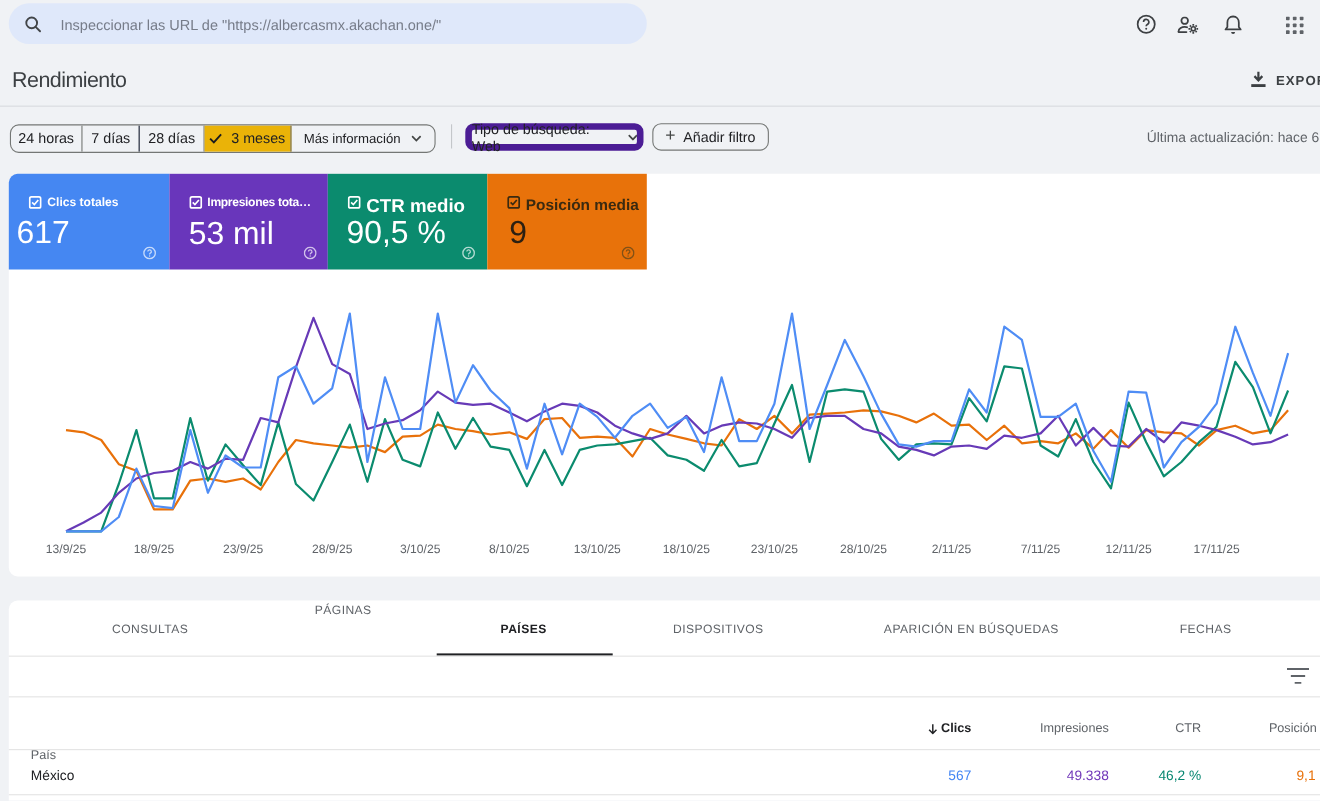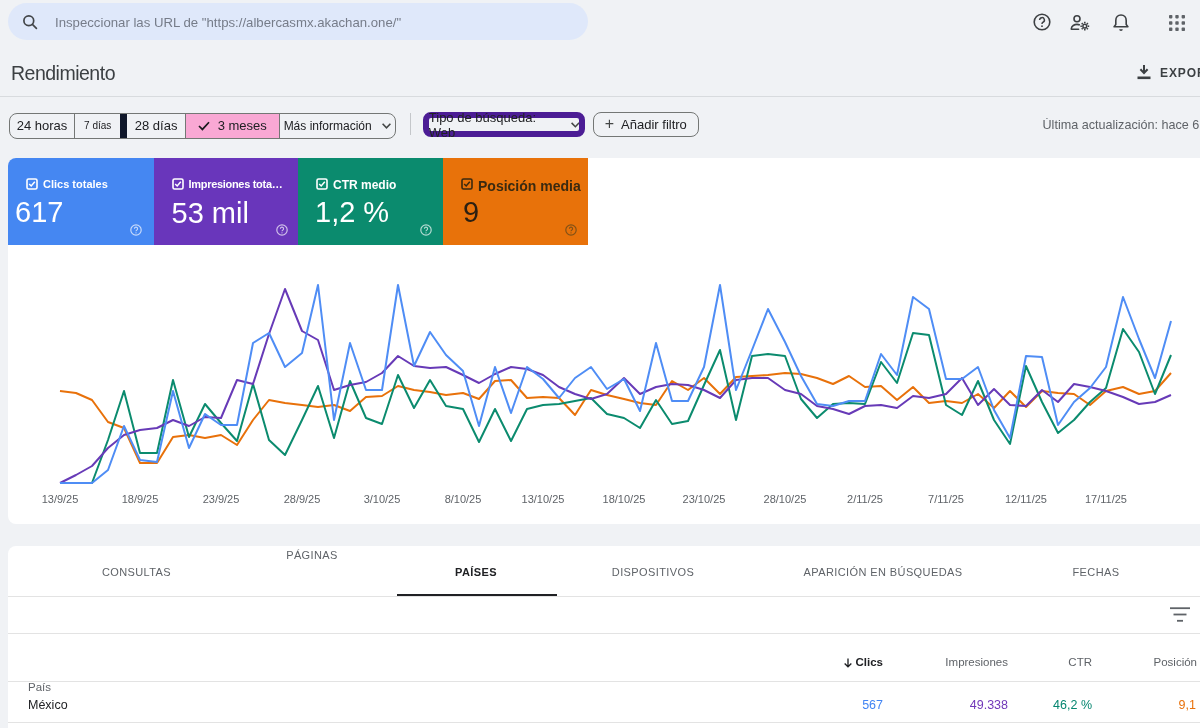--- a/index.html
+++ b/index.html
@@ -61,23 +61,23 @@
 <div class="abs" style="left:11px; top:62px; font-size:19.5px; letter-spacing:-0.5px; color:#3c4043;">Rendimiento</div>
 <svg class="abs" style="left:1137px; top:65px;" width="14" height="15" viewBox="0 0 14 15">
   <path d="M7 0 v7 M3.4 4.2 L7 8 L10.6 4.2" stroke="#3c4043" stroke-width="2" fill="none"></path>
   <rect x="0.5" y="11.5" width="13" height="2.6" fill="#3c4043"></rect>
 </svg>
 <div class="abs" style="left:1160px; top:65.5px; width:40px; overflow:hidden; font-size:12px; font-weight:bold; letter-spacing:0.9px; color:#3c4043; white-space:nowrap;">EXPORTAR</div>
 <div class="abs" style="left:0; top:96px; width:1200px; height:1px; background:#d8dbde;"></div>
 
 <div class="abs" style="left:9px; top:113px; width:386.5px; height:25.5px; border:1px solid #747775; border-radius:8px; display:flex; overflow:hidden;text-align:center;">
   <div style="width:65px; border-right:1px solid #747775; display:flex; align-items:center; justify-content:center; font-size:13px;">24 horas</div>
-  <div style="width:52.4px; border-right:7px solid #0f172a; display:flex; align-items:center; justify-content:center; font-size:10px;">7 días</div>
+  <div style="width:52.4px; border-right:1px solid #0f172a; display:flex; align-items:center; justify-content:center; font-size:13px;">7 días</div>
   <div style="width:58.4px; border-right:1px solid #747775; display:flex; align-items:center; justify-content:center; font-size:13px;">28 días</div>
-  <div style="width:94px; border-right:1px solid #747775; background:#f9a8d4; display:flex; align-items:center; justify-content:center; font-size:13px; gap:8px;"><svg width="12" height="10" viewBox="0 0 12 10">
+  <div style="width:79px; border-right:1px solid #747775; background:#eab308; display:flex; align-items:center; justify-content:center; font-size:13px; gap:8px;"><svg width="12" height="10" viewBox="0 0 12 10">
         <path d="M1 5 l3.4 3.4 L11 1.2" stroke="#1a1c1e" stroke-width="1.7" fill="none"></path>
       </svg>3 meses</div>
   <div style="flex:1; display:flex; align-items:center; justify-content:center; font-size:12px; gap:10px;">Más información<svg width="9" height="6" viewBox="0 0 9 6">
         <path d="M0.6 0.8 L4.5 4.8 L8.4 0.8" stroke="#444746" stroke-width="1.6" fill="none"></path>
       </svg></div>
 </div>
 <div class="abs" style="left:410px; top:112.5px; width:1px; height:22px; background:#c4c7ca;"></div>
 <div class="abs" style="left:422.8px; top:112px; width:162.7px; height:25px; border:6px solid #4c1d95; border-radius:8px; display:flex; align-items:center; justify-content:center; font-size:13px; gap:9px;">Tipo de búsqueda: Web<svg width="9" height="6" viewBox="0 0 9 6">
       <path d="M0.6 0.8 L4.5 4.8 L8.4 0.8" stroke="#444746" stroke-width="1.6" fill="none"></path>
     </svg></div>
@@ -112,22 +112,22 @@
 <svg class="abs" style="left:275.5px; top:224px;" width="12" height="12" viewBox="0 0 18 18">
     <circle cx="9" cy="9" r="7.8" fill="none" stroke="#ffffffb0" stroke-width="1.8"></circle>
     <path d="M6.6 7 a2.4 2.4 0 1 1 3.4 2.2 c-0.8 0.4 -1 0.9 -1 1.7" fill="none" stroke="#ffffffb0" stroke-width="1.7"></path>
     <circle cx="9" cy="13.2" r="1" fill="#ffffffb0"></circle>
   </svg>
 
 <svg class="abs" style="left:316px; top:178px;" width="12" height="12" viewBox="0 0 12 12">
     <rect x="1" y="1" width="10" height="10" rx="1.6" fill="none" stroke="#fff" stroke-width="1.6"></rect>
     <path d="M3.2 6 l2 2 L8.8 3.8" stroke="#fff" stroke-width="1.5" fill="none"></path>
   </svg>
-<div class="abs" style="left:333px; top:178px; font-size:12px; font-weight:bold; color:#fff;">CTR medio</div>
-<div class="abs" style="left:315px; top:196px; font-size:29px; color:#fff;">1,2 %</div>
+<div class="abs" style="left:333px; top:178px; font-size:17px; font-weight:bold; color:#fff;">CTR medio</div>
+<div class="abs" style="left:315px; top:196px; font-size:29px; color:#fff;">90,5 %</div>
 <svg class="abs" style="left:420px; top:224px;" width="12" height="12" viewBox="0 0 18 18">
     <circle cx="9" cy="9" r="7.8" fill="none" stroke="#ffffffb0" stroke-width="1.8"></circle>
     <path d="M6.6 7 a2.4 2.4 0 1 1 3.4 2.2 c-0.8 0.4 -1 0.9 -1 1.7" fill="none" stroke="#ffffffb0" stroke-width="1.7"></path>
     <circle cx="9" cy="13.2" r="1" fill="#ffffffb0"></circle>
   </svg>
 
 <svg class="abs" style="left:461px; top:178px;" width="12" height="12" viewBox="0 0 12 12">
     <rect x="1" y="1" width="10" height="10" rx="1.6" fill="none" stroke="#3a2a10" stroke-width="1.6"></rect>
     <path d="M3.2 6 l2 2 L8.8 3.8" stroke="#3a2a10" stroke-width="1.5" fill="none"></path>
   </svg>

